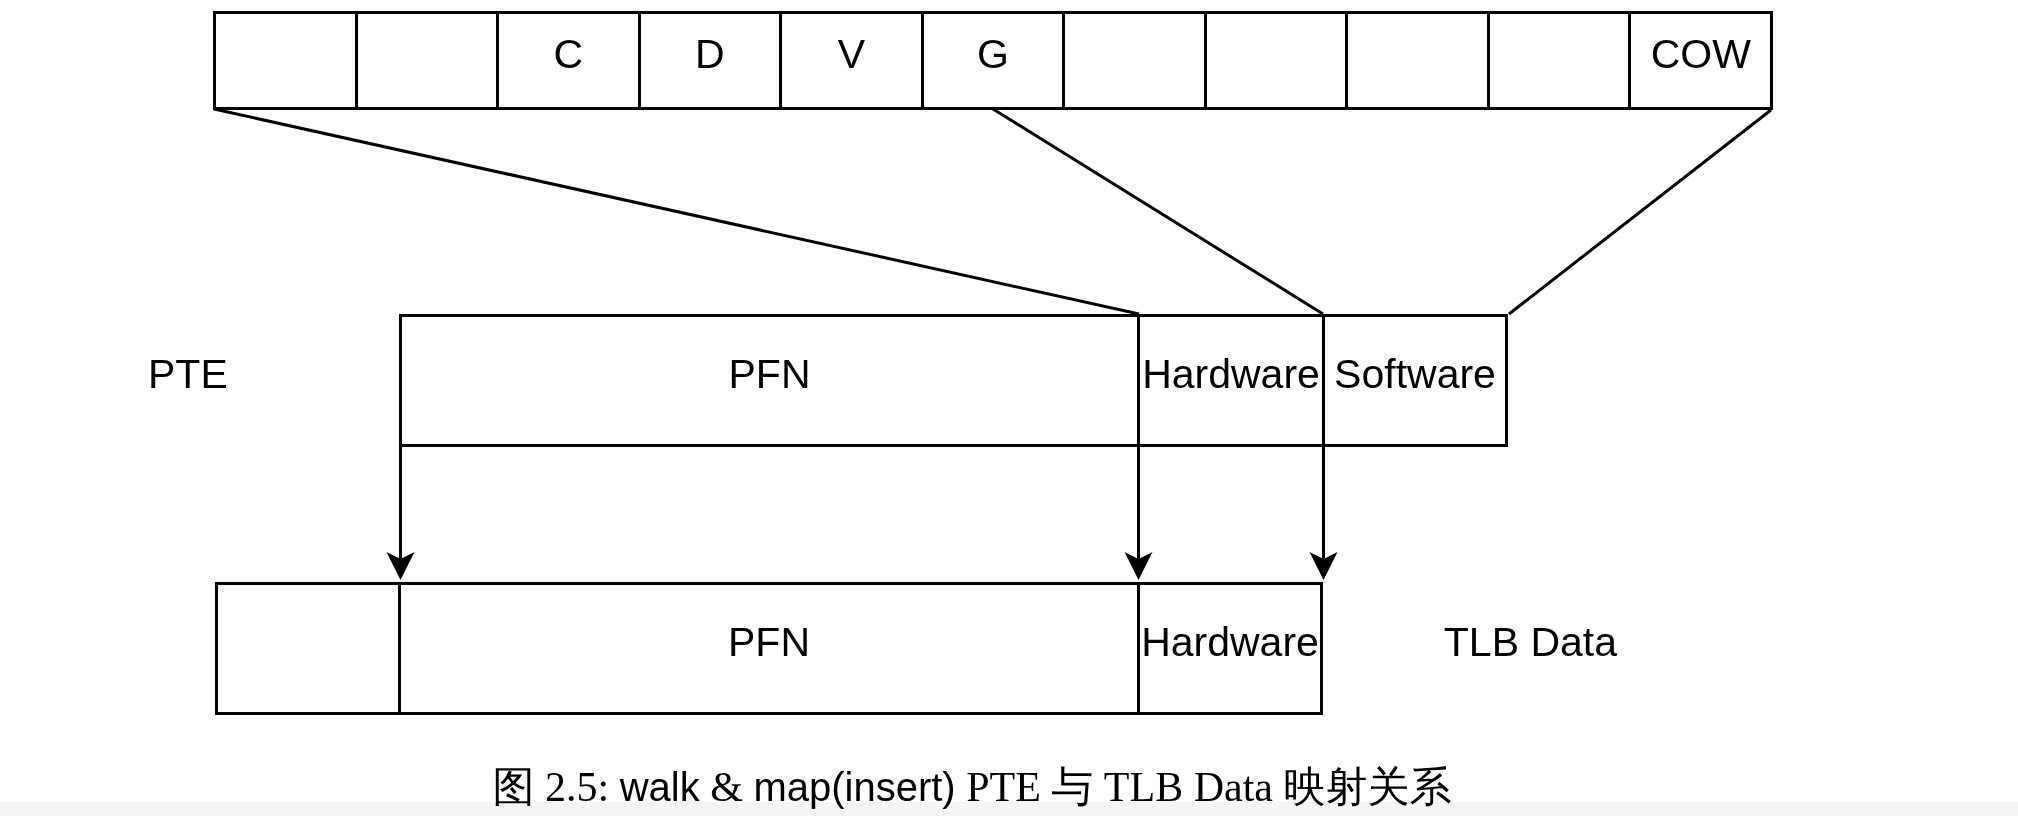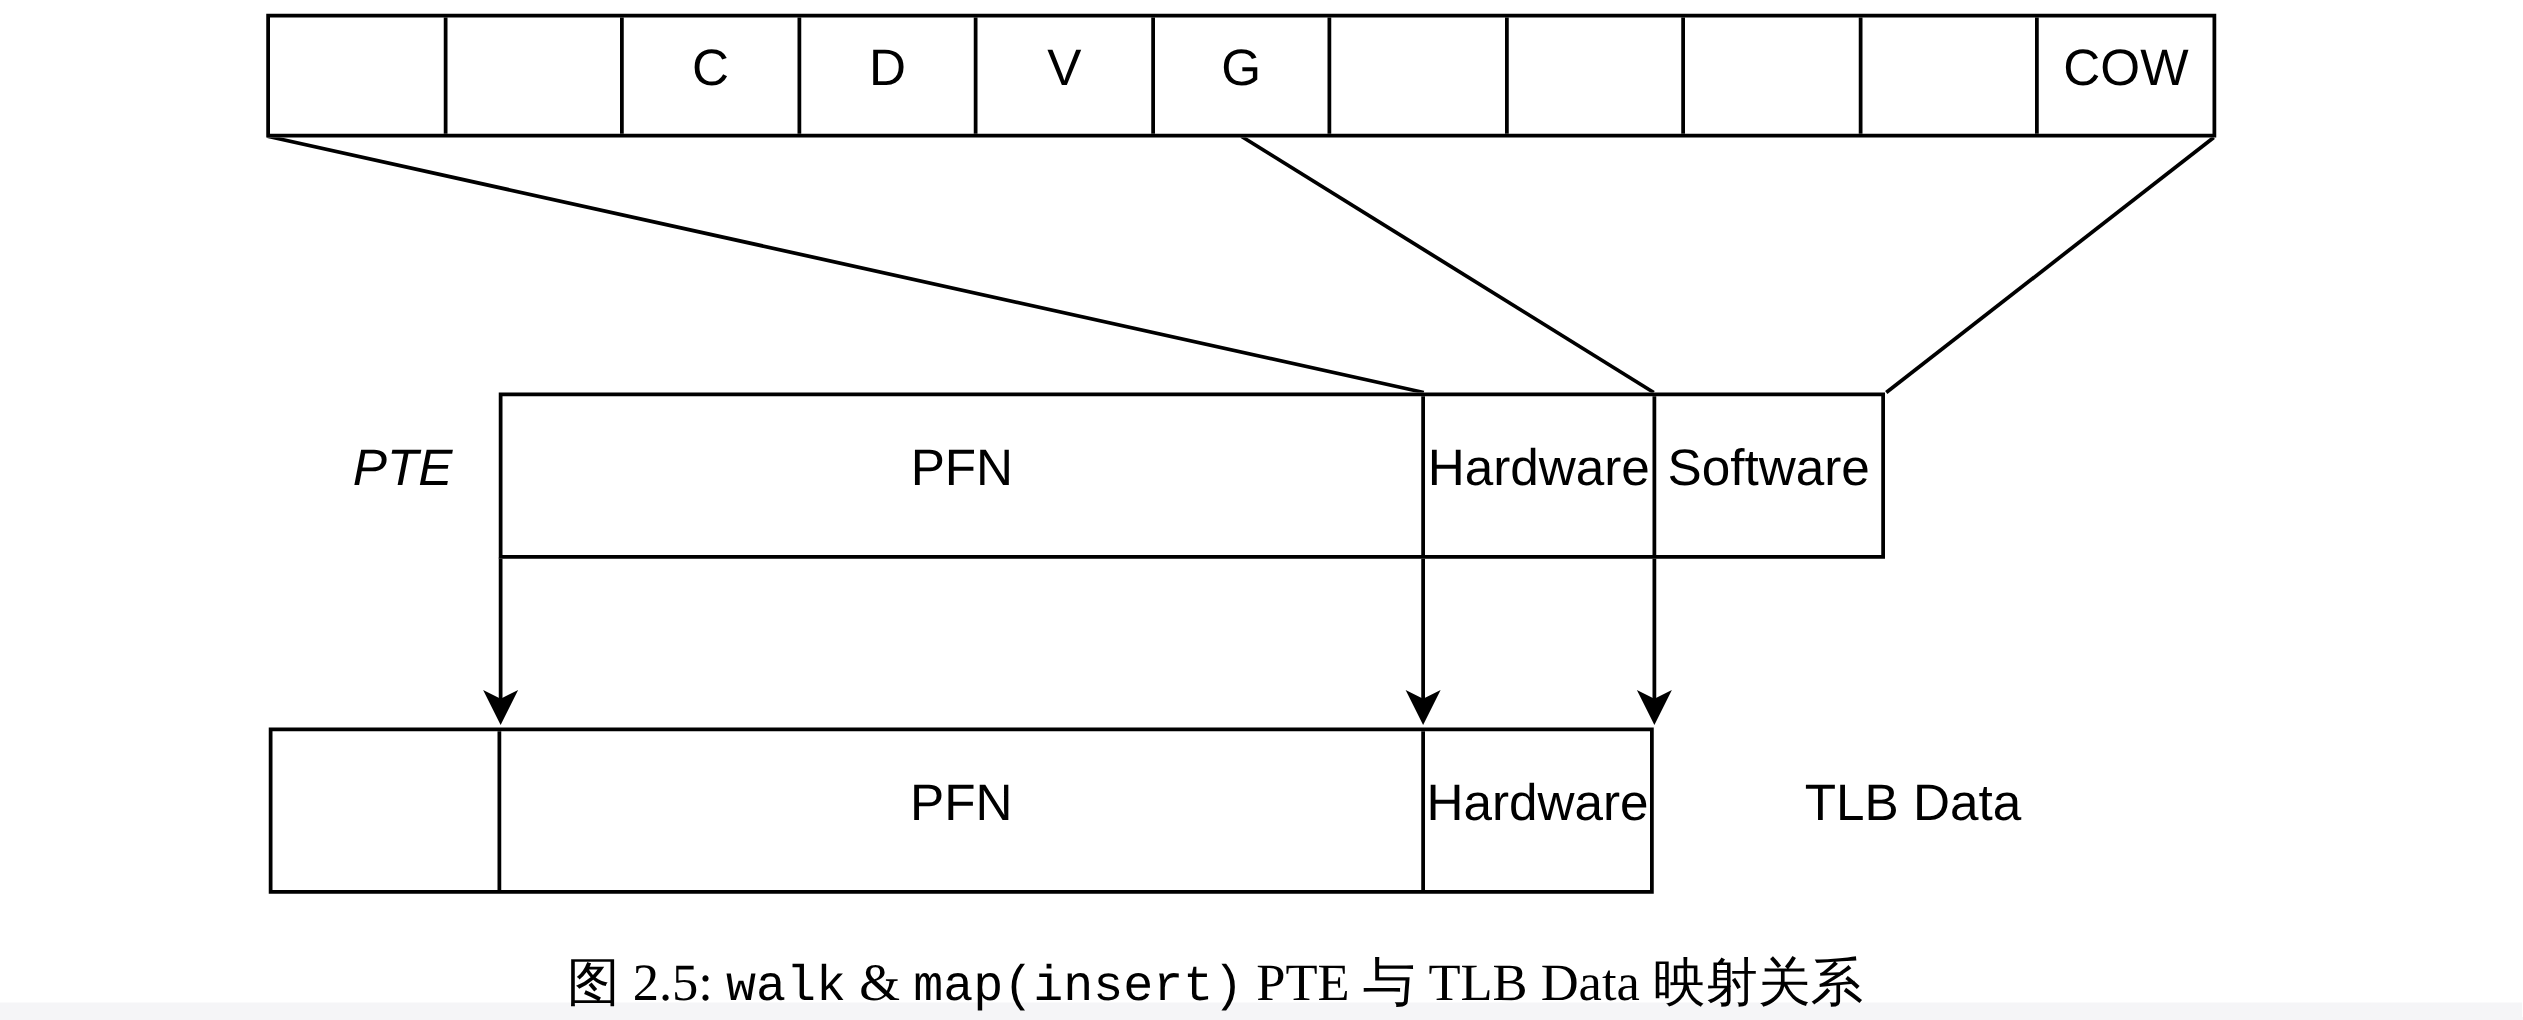--- a/index.html
+++ b/index.html
@@ -23,29 +23,29 @@
   .bitrow .cell:last-child{border-right:none;}
   .pterow{left:399px;top:314px;width:1109px;height:133px;}
   .tlbrow{left:215px;top:582px;width:1108px;height:133px;}
   .w-pfn{width:738px;}
   .w-hw{width:185px;}
   .w-pad{width:183px;}
   .w-pfn2{width:739px;}
   .sidelabel{
     position:absolute;height:56px;line-height:56px;font-size:41px;white-space:nowrap;
   }
-  .pte-label{left:160px;top:346px;width:202px;text-align:right;font-style:italic;}
+  .pte-label{left:148px;top:346px;width:202px;text-align:left;}
   .tlb-label{left:1357px;top:614px;width:260px;text-align:right;}
   .footer-strip{position:absolute;left:0;top:802px;width:2018px;height:14px;}
   .caption{
     position:absolute;left:-37px;top:758px;width:2018px;height:58px;line-height:58px;
     text-align:center;font-family:"Liberation Serif","DejaVu Serif",serif;
     font-size:42px;white-space:nowrap;
   }
-  .caption .mono{font-family:Liberation Mono, monospace;font-size:40px;}
+  .caption .mono{font-family:Liberation Sans, sans-serif;font-size:40px;}
 </style>
 </head>
 <body>
 
 <div class="stage">
 
   <div class="footer-strip" style="background:#f5f5f7;"></div>
 
   <svg class="overlay" viewBox="0 0 2018 816" xmlns="http://www.w3.org/2000/svg">
 

